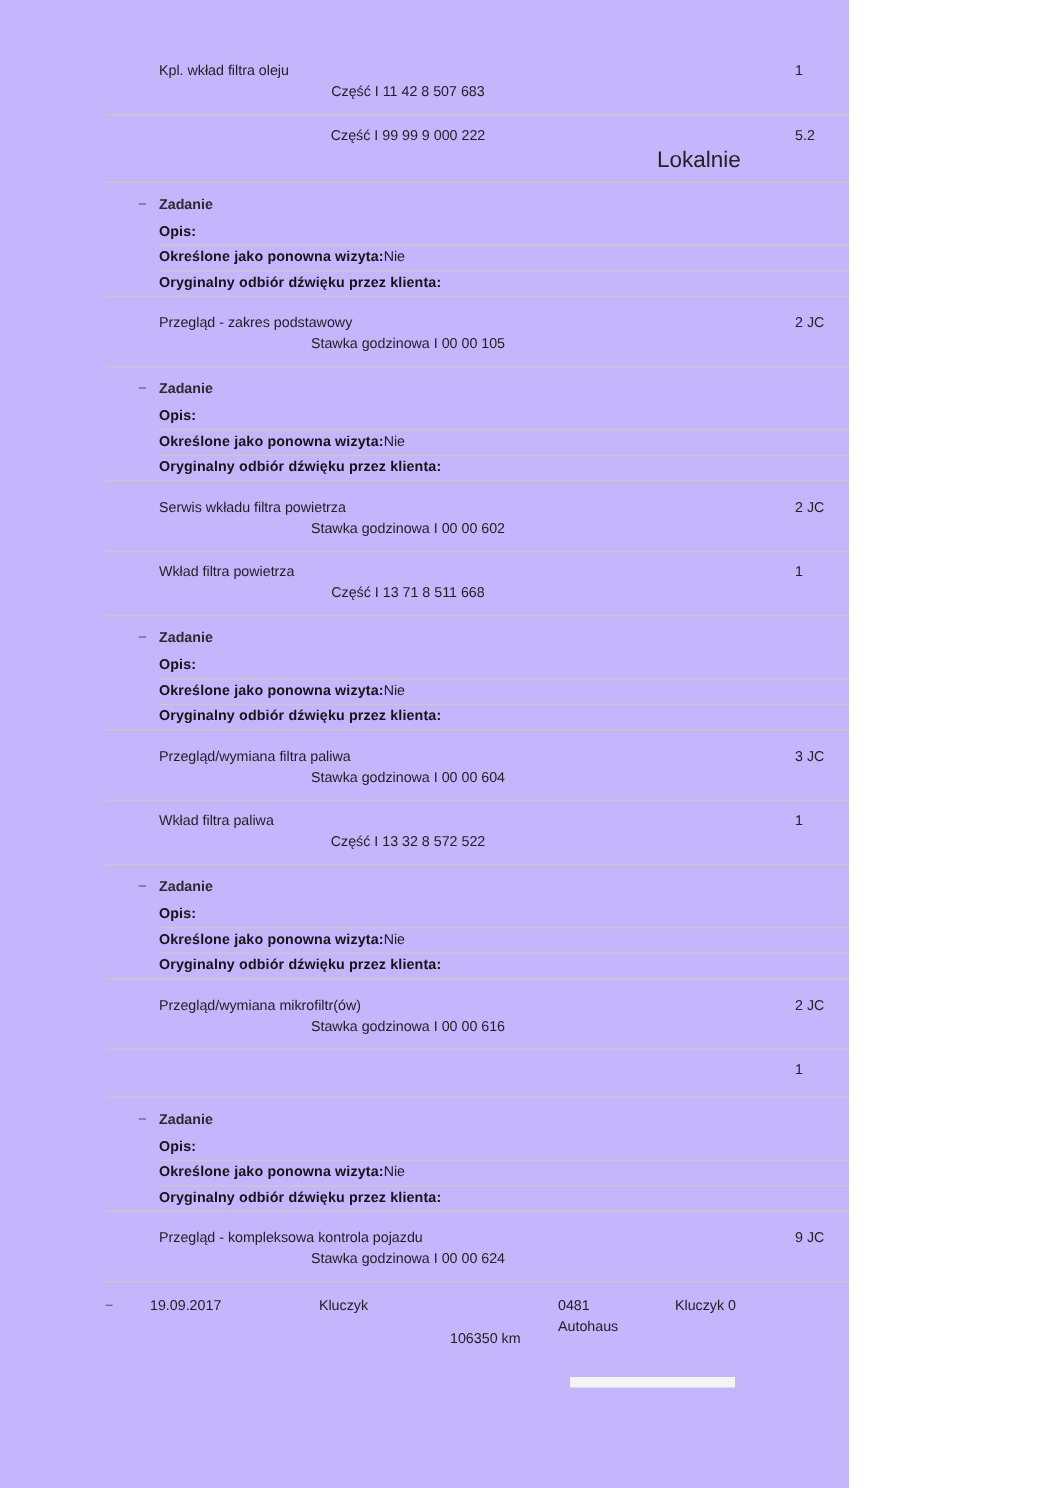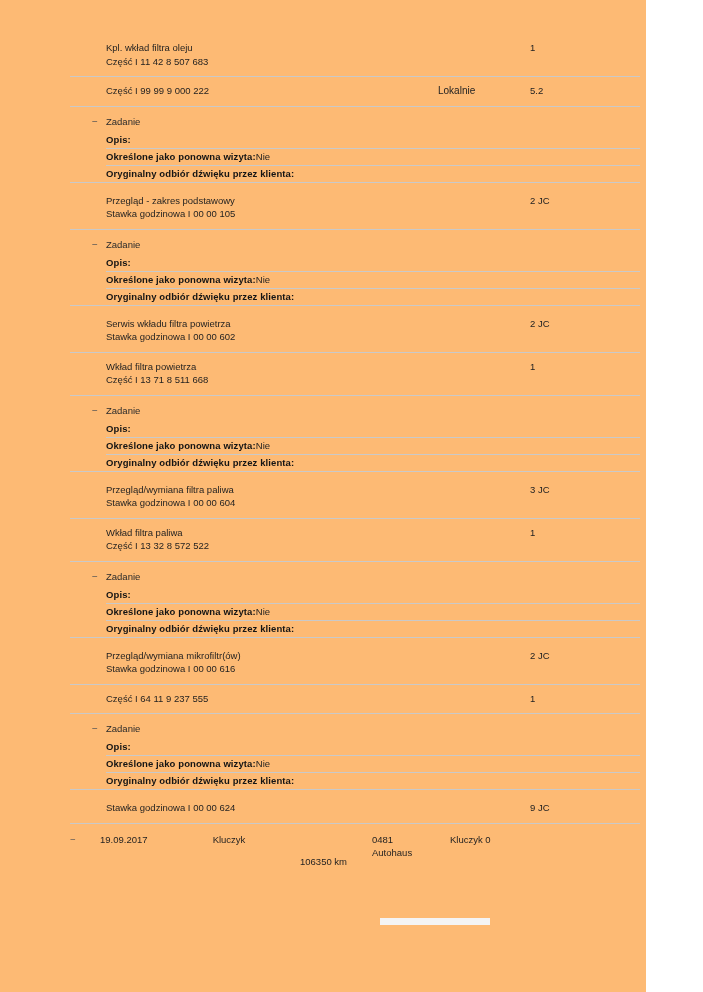--- a/index.html
+++ b/index.html
@@ -9,23 +9,23 @@
   }
   body {
     width: 703px;
     height: 992px;
     font-family: "Liberation Sans", sans-serif;
     color: #1a1a1a;
     -webkit-font-smoothing: antialiased;
   }
   .page {
     position: relative;
-    width: 646px;
+    width: 566px;
     height: 992px;
-    background: #fdba74;
+    background: #c4b5fd;
     overflow: hidden;
   }
   .content {
     position: absolute;
     left: 70px;
     top: 34px;
     width: 570px;
   }
 
   
@@ -43,23 +43,24 @@
     line-height: 13px;
     padding-top: 1px;
   }
   .col-main {
     flex: 1 1 auto;
     padding-left: 0;
   }
   .col-mid {
     width: 92px;
     flex: 0 0 92px;
-    font-size: 10px;
+    font-size: 15px;
     color: #222;
     line-height: 13px;
+    margin-top: 16px;
   }
   .col-qty {
     width: 110px;
     flex: 0 0 110px;
     font-size: 9.5px;
     color: #222;
     line-height: 13px;
   }
 
   
@@ -67,39 +68,40 @@
     border-bottom: 1px solid #c9c9c9;
     padding: 7px 0 8px 0;
   }
   .item .row { align-items: flex-start; }
   .item-text {
     font-size: 9.5px;
     line-height: 13.5px;
     color: #1f1f1f;
   }
   .item-text .l1 { display: block; }
-  .item-text .l2 { display: block; }
+  .item-text .l2 { display: block; text-align: center; }
 
   
   .task-head {
     padding: 9px 0 5px 0;
     display: flex;
     align-items: baseline;
   }
   .task-dash {
     width: 36px;
     flex: 0 0 36px;
     font-size: 10px;
     color: #555;
     padding-left: 22px;
     box-sizing: border-box;
   }
   .task-label {
     font-size: 9.5px;
     color: #2a2a2a;
+    font-weight: bold;
   }
 
   
   .desc-block {
     padding: 0 0 4px 0;
   }
   .desc-line {
     display: flex;
     align-items: center;
     padding: 2px 0 3px 0;
@@ -341,21 +343,20 @@
             <span class="l2">Stawka godzinowa I 00 00 616</span>
           </div>
           <div class="col-mid"></div>
           <div class="col-qty">2 JC</div>
         </div>
       </div>
       <div class="item">
         <div class="row">
           <div class="col-minus"></div>
           <div class="col-main item-text">
-            <span class="l2">Część I 64 11 9 237 555</span>
           </div>
           <div class="col-mid"></div>
           <div class="col-qty">1</div>
         </div>
       </div>
     </div>
 
     <div class="task">
       <div class="task-head">
         <span class="task-dash">−</span>
@@ -376,20 +377,21 @@
         <div class="desc-line">
           <span class="pad"></span>
           <span class="desc-key">Oryginalny odbiór dźwięku przez klienta:</span>
         </div>
         <div class="rule-full"></div>
       </div>
       <div class="item">
         <div class="row">
           <div class="col-minus"></div>
           <div class="col-main item-text">
+            <span class="l1">Przegląd - kompleksowa kontrola pojazdu</span>
             <span class="l2">Stawka godzinowa I 00 00 624</span>
           </div>
           <div class="col-mid"></div>
           <div class="col-qty">9 JC</div>
         </div>
       </div>
     </div>
 
     <div class="footer-row">
       <span class="f-dash">−</span>

